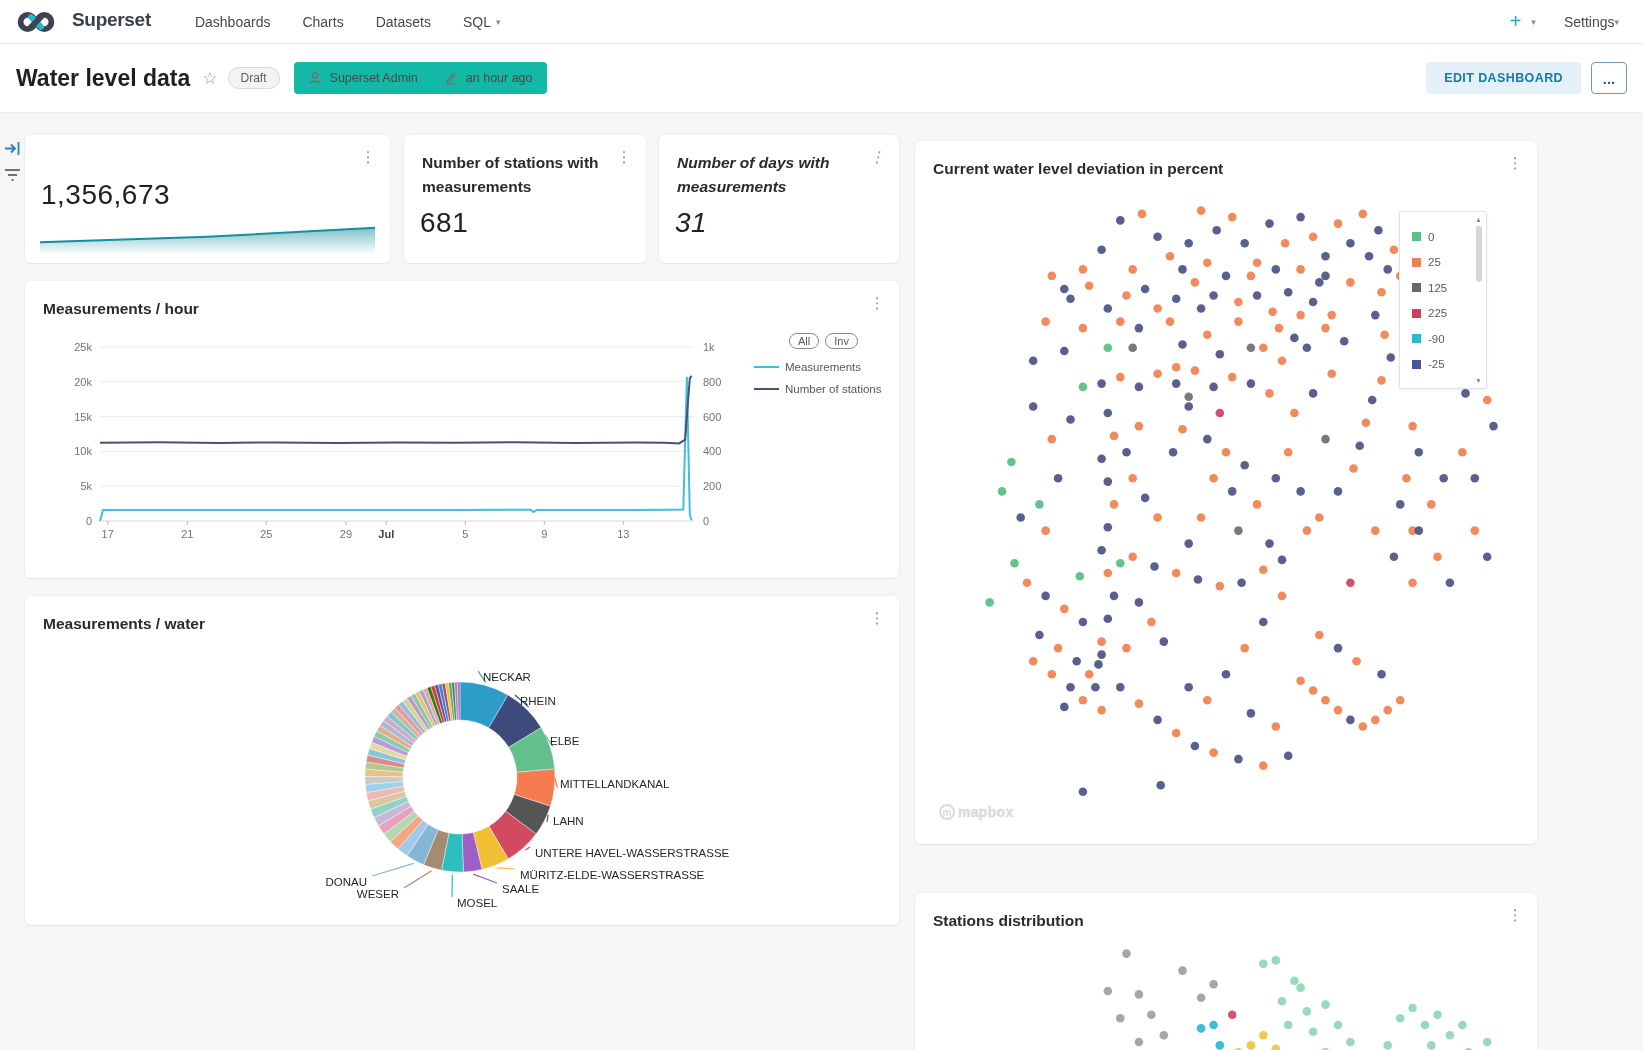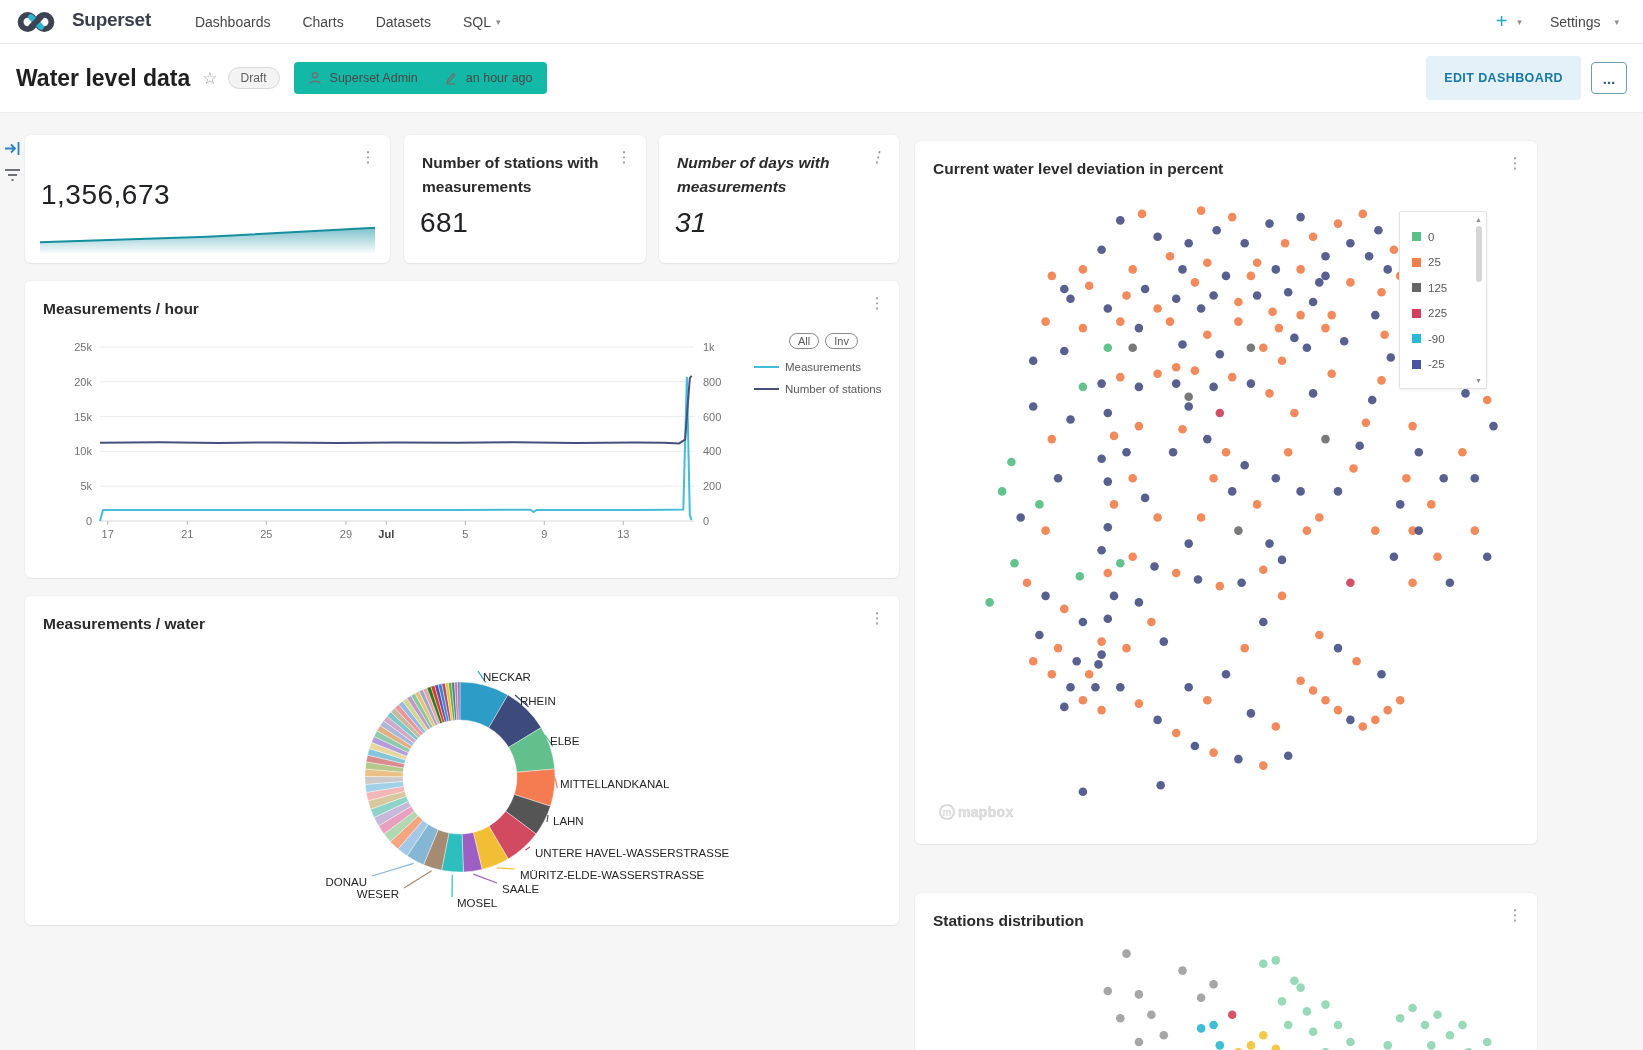--- a/index.html
+++ b/index.html
@@ -10,35 +10,35 @@
   
   .navbar { position:absolute; top:0; left:0; width:100%; height:44px; background:#fff;
     border-bottom:1px solid #E8E8E8; display:flex; align-items:center; padding:0 16px; z-index:30; }
   .brand { display:flex; align-items:flex-start; gap:16px; margin-right:28px; cursor:pointer;}
   .brand-name { font-size:19px; font-weight:700; color:#3B3F4D; letter-spacing:-0.3px; }
   .nav-item { font-size:14px; color:#484848; padding:0 16px; cursor:pointer; height:44px;
     display:flex; align-items:center; gap:5px; }
   .caret { font-size:9px; color:#8C8C8C; }
   .nav-right { margin-left:auto; display:flex; align-items:center; gap:8px; }
   .plus-btn { color:#1FA8C9; font-size:20px; font-weight:400; padding:0 2px 0 10px; cursor:pointer;}
-  .settings { font-size:14px; color:#484848; display:flex; align-items:center; gap:14px;
+  .settings { font-size:14px; color:#484848; display:flex; align-items:center; gap:0;
     padding:0 8px 0 20px; cursor:pointer;text-align:right; }
 
   
   .dash-header { position:absolute; top:44px; left:0; width:100%; height:69px; background:#fff;
     border-bottom:1px solid #ECECEC; display:flex; align-items:center; padding:0 16px; z-index:25; }
   .dash-title { font-size:23px; font-weight:700; color:#1F1F1F; margin-right:12px; }
   .star { font-size:17px; color:#9E9E9E; margin-right:10px; cursor:pointer; }
   .badge-draft { font-size:12px; color:#5F5F5F; background:#F3F3F3; border:1px solid #D9D9D9;
     border-radius:11px; padding:3px 12px; margin-right:14px; cursor:default; }
   .owner-box { background:#14b8a6; border-radius:4px; height:32px; display:flex; align-items:center;
     gap:8px; padding:0 14px; font-size:12.5px; color:#484848; }
   .owner-box .sep { width:10px; }
   .hdr-right { margin-left:auto; display:flex; align-items:center; gap:10px; }
-  .edit-btn { background:#E4F1F9; color:#1779A8; border:none; border-radius:4px; height:44px;
+  .edit-btn { background:#E4F1F9; color:#1779A8; border:none; border-radius:4px; height:32px;
     padding:0 18px; font-size:12.5px; font-weight:700; letter-spacing:0.4px; cursor:pointer;
     font-family:"Liberation Sans", sans-serif; }
   .more-btn { background:#fff; border:1px solid #6E9CB2; border-radius:4px; height:32px; width:36px;
     color:#356277; font-size:15px; font-weight:700; cursor:pointer; line-height:1; }
 
   
   .rail { position:absolute; top:113px; left:0; width:25px; bottom:0; }
   .rail-expand { position:absolute; top:28px; left:4px; cursor:pointer; }
   .rail-filter { position:absolute; top:54px; left:3px; cursor:pointer; }
 

